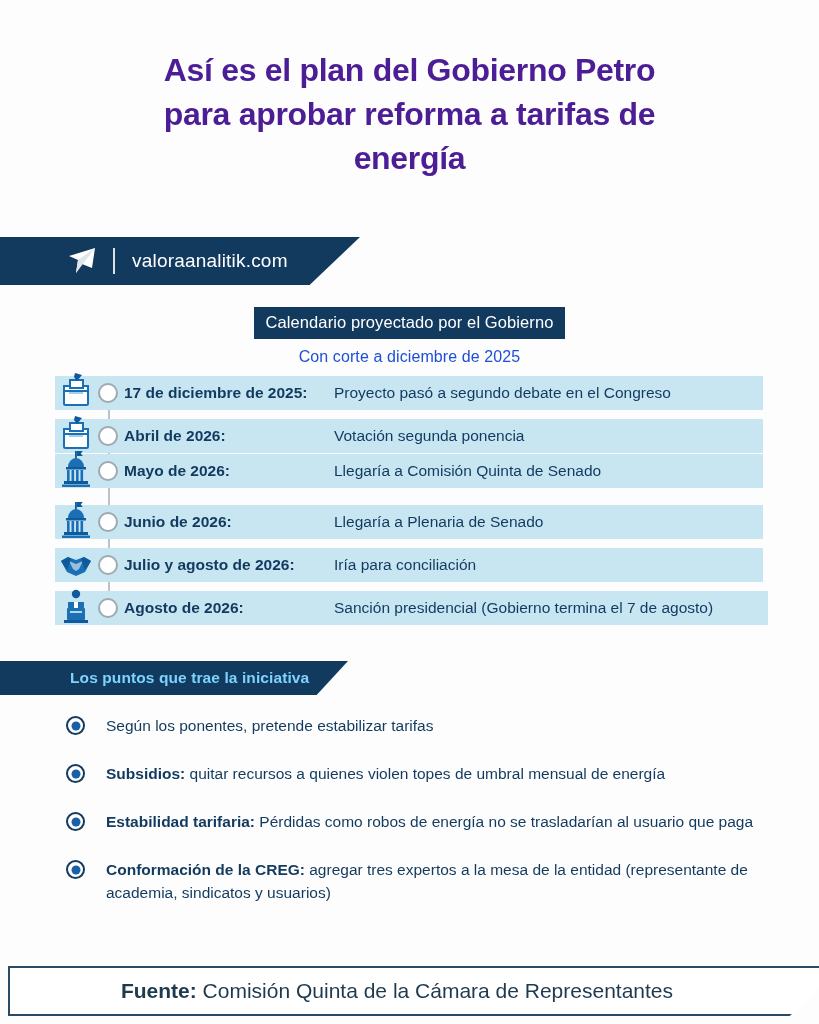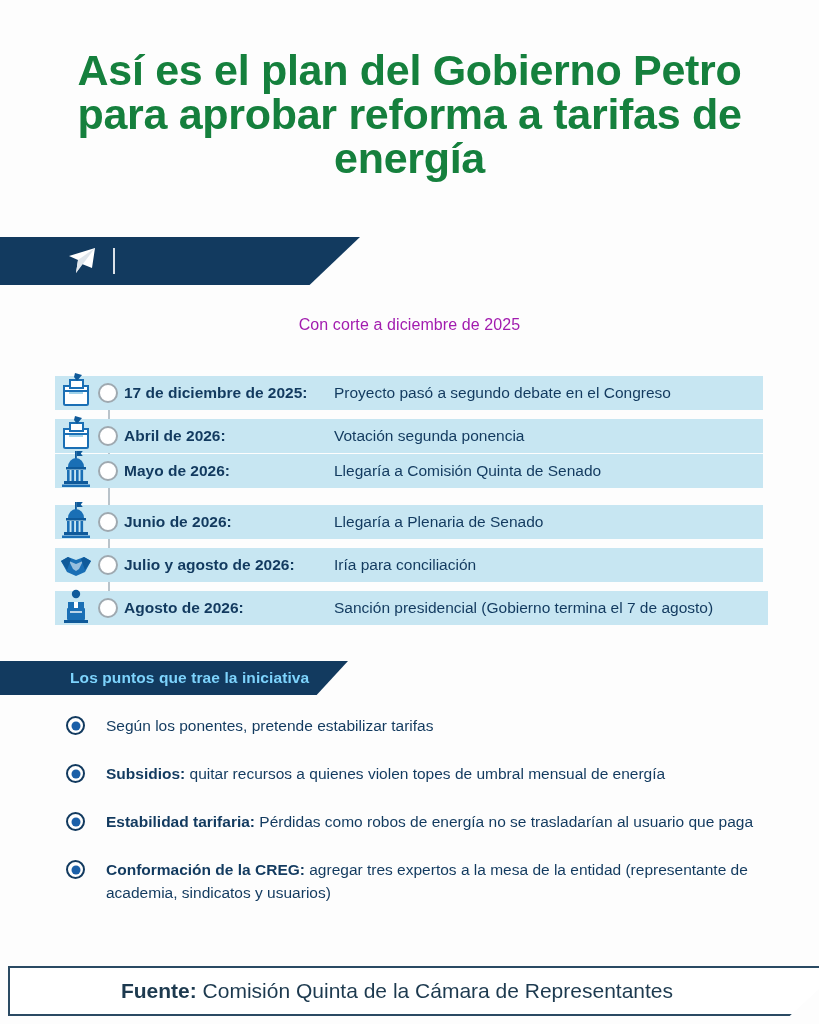--- a/index.html
+++ b/index.html
@@ -25,24 +25,24 @@
 
   
   .title-wrap {
     position: absolute;
     top: 48px;
     left: 60px;
     width: 699px;
     text-align: center;
   }
   .title {
-    font-size: 43px;
+    font-size: 32px;
     line-height: 44px;
     font-weight: bold;
-    color: #15803d;
+    color: #4c1d95;
     letter-spacing: -0.3px;
     margin: 0;
     font-family: "Liberation Sans", sans-serif;
   }
 
   
   .brandbar {
     position: absolute;
     top: 237px;
     left: 0;
@@ -87,21 +87,21 @@
     background: #123A5F;
     color: #ffffff;
     font-size: 16.5px;
     line-height: 1;
     padding: 7px 11px 8px 11px;
     letter-spacing: .1px;
   }
   .cal-sub {
     margin-top: 9px;
     text-align: center;
-    color: #a21caf;
+    color: #1d4ed8;
     font-size: 16px;
     letter-spacing: .1px;
   }
 
   
   .timeline {
     position: absolute;
     top: 376px;
     left: 0;
     width: 819px;
@@ -273,23 +273,25 @@
       <span>energía</span>
     </h1>
   </div>
 
   <div class="brandbar">
     <svg class="brand-logo" viewBox="0 0 34 28">
       <path d="M32 1 L6 9 L15 13 L13 26 L19 17 L29 21 Z" fill="#ffffff"></path>
       <path d="M32 1 L15 13 L13 26 Z" fill="#dfe6ec"></path>
     </svg>
     <div class="brand-divider"></div>
+    <div class="brand-text">valoraanalitik.com</div>
   </div>
 
   <div class="cal-head">
+    <div class="cal-chip">Calendario proyectado por el Gobierno</div>
     <div class="cal-sub">Con corte a diciembre de 2025</div>
   </div>
 
   <div class="timeline">
     <div class="tl-spine"></div>
     <div id="tl-rows">
         <div class="tl-row" style="top: 0px; border-radius: 6px;">
           <div class="tl-band" style="width:708px"></div>
           <span class="tl-icon"><svg viewBox="0 0 36 44">
               <rect x="6" y="16" width="24" height="19" rx="1.5" fill="#ffffff" stroke="#1a6fb5" stroke-width="2"></rect>

